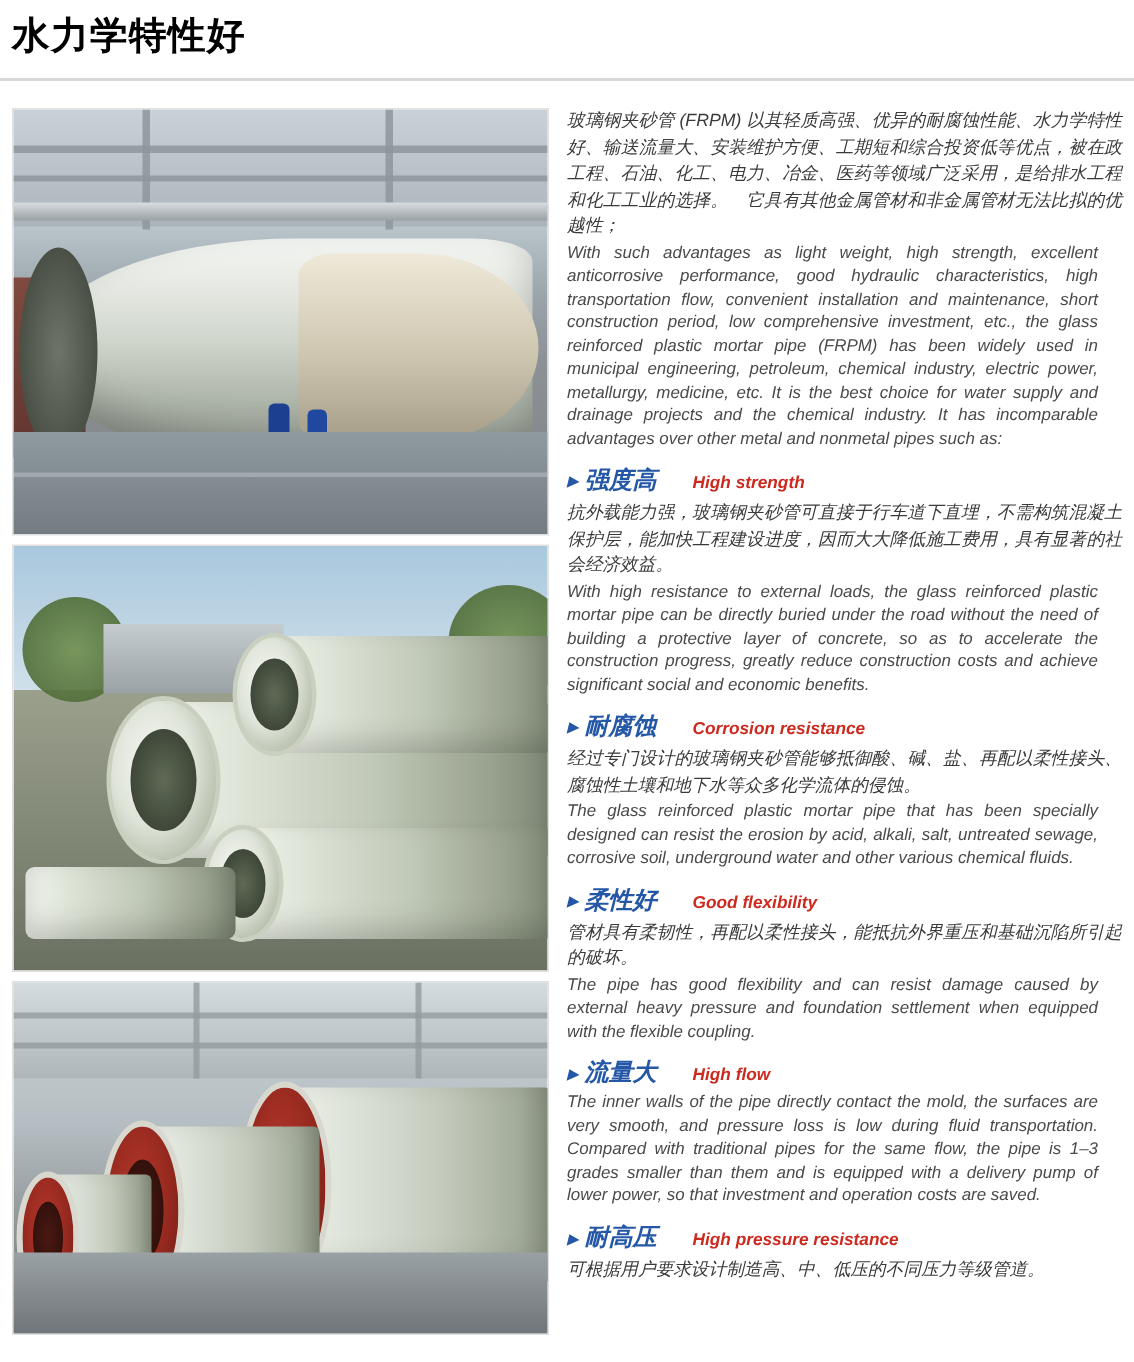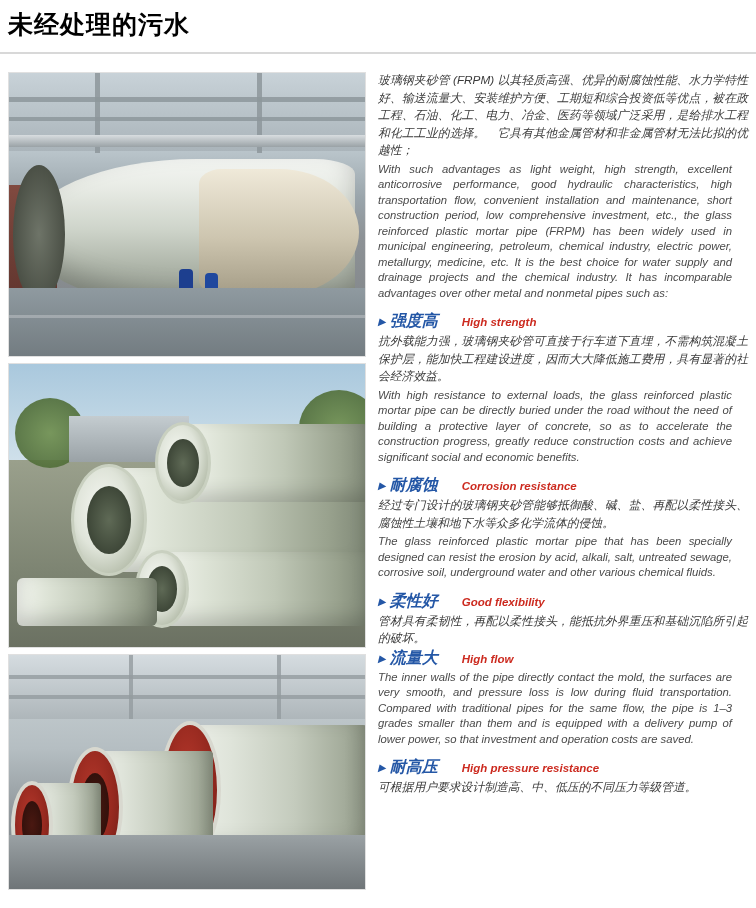--- a/index.html
+++ b/index.html
@@ -251,21 +251,21 @@
     font-weight: bold;
     font-size: 11.5px;
     margin-left: 20px;
   }
 </style>
 </head>
 <body>
 
 <div class="page">
 
-  <div class="page-title">未经处理的污水</div>
+  <div class="page-title">水力学特性好</div>
   <div class="title-rule"></div>
 
   <div class="content">
 
     <div class="gallery">
 
       <div class="photo photo-1">
         <div class="p1-bg"></div>
         <div class="p1-roof"></div>
         <div class="p1-beam" style="left:0;top:24px;width:100%;height:5px;"></div>
@@ -347,20 +347,21 @@
       </div>
       <p class="p-cn">经过专门设计的玻璃钢夹砂管能够抵御酸、碱、盐、再配以柔性接头、腐蚀性土壤和地下水等众多化学流体的侵蚀。</p>
       <p class="p-en">The glass reinforced plastic mortar pipe that has been specially designed can resist the erosion by acid, alkali, salt, untreated sewage, corrosive soil, underground water and other various chemical fluids.</p>
 
       <div class="section-head">
         <span class="arrow-icon">▶</span>
         <span class="head-cn">柔性好</span>
         <span class="head-en">Good flexibility</span>
       </div>
       <p class="p-cn">管材具有柔韧性，再配以柔性接头，能抵抗外界重压和基础沉陷所引起的破坏。</p>
+      <p class="p-en">The pipe has good flexibility and can resist damage caused by external heavy pressure and foundation settlement when equipped with the flexible coupling.</p>
 
       <div class="section-head">
         <span class="arrow-icon">▶</span>
         <span class="head-cn">流量大</span>
         <span class="head-en">High flow</span>
       </div>
       <p class="p-en">The inner walls of the pipe directly contact the mold, the surfaces are very smooth, and pressure loss is low during fluid transportation. Compared with traditional pipes for the same flow, the pipe is 1–3 grades smaller than them and is equipped with a delivery pump of lower power, so that investment and operation costs are saved.</p>
 
       <div class="section-head">
         <span class="arrow-icon">▶</span>

